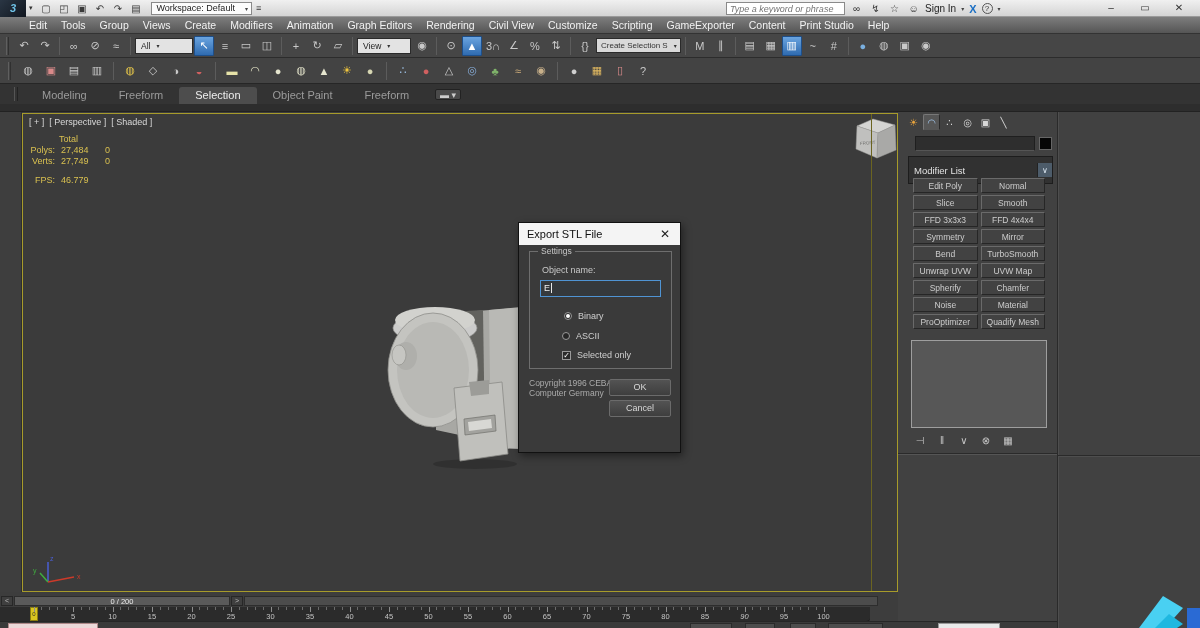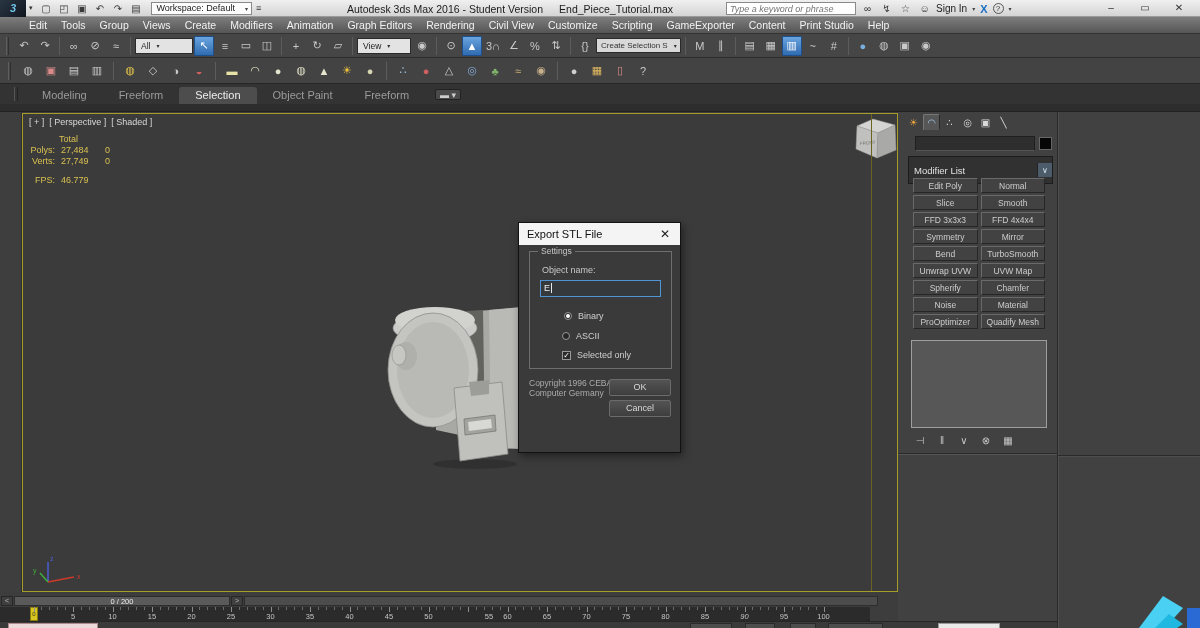--- a/index.html
+++ b/index.html
@@ -17,21 +17,21 @@
   .logo-arrow { font-size:7px; color:#333; padding:0 3px; }
   .qat { display:flex; align-items:center; gap:1px; margin-left:2px; }
   .qat .tb-icon { color:#3a3a3a; width:17px; height:15px; font-size:10px; }
   .ws-dd { display:flex; align-items:center; height:13px; background:#fcfcfc; border:1px solid #8a8a8a;
            padding:0 3px 0 5px; font-size:9px; color:#222; margin-left:6px; }
   .ws-dd .dd-arrow { font-size:6px; margin-left:10px; color:#444; }
   .ws-extra { font-size:9px; color:#333; margin-left:4px; }
   .titles { position:absolute; left:300px; width:420px; top:0; height:17px; display:flex;
             align-items:center; justify-content:center; gap:16px; font-size:10.5px; color:#1c1c1c; }
   .search-wrap { position:absolute; left:726px; top:2px; display:flex; align-items:center; gap:5px; }
-  .search-input { width:130px; height:13px; border:1px solid #8a8a8a; background:#fff;
+  .search-input { width:119px; height:13px; border:1px solid #8a8a8a; background:#fff;
                   font-size:9px; font-style:italic; color:#333; padding:0 3px;
                   font-family:"Liberation Sans",sans-serif; }
   .search-icons { display:flex; align-items:center; gap:6px; }
   .search-icons .tb-icon { color:#3a3a3a; width:13px; height:13px; font-size:10px; }
   .signin { font-size:10px; color:#222; }
   .mini-arrow { font-size:6px; color:#444; }
   .exchange-x { color:#1a6fc4; font-weight:bold; font-size:11px; }
   .help-circ { width:11px; height:11px; border:1px solid #555; border-radius:50%;
                font-size:8px; line-height:10px; text-align:center; color:#333; }
   .winbtns { position:absolute; right:4px; top:0; height:17px; display:flex; align-items:center; }
@@ -169,24 +169,20 @@
         <span class="tb-icon">▣</span>
         <span class="tb-icon">↶</span>
         <span class="tb-icon">↷</span>
         <span class="tb-icon">▤</span>
       </div>
     <div class="ws-dd">
       <span>Workspace: Default</span>
       <span class="dd-arrow">▾</span>
     </div>
     <span class="ws-extra">≡</span>
-    <div class="titles">
-      <span>Autodesk 3ds Max 2016 - Student Version</span>
-      <span>End_Piece_Tutorial.max</span>
-    </div>
     <div class="search-wrap">
       <input class="search-input" placeholder="Type a keyword or phrase" style="">
       <div class="search-icons">
           <span class="tb-icon">∞</span>
           <span class="tb-icon">↯</span>
           <span class="tb-icon">☆</span>
           <span class="tb-icon">☺</span>
         </div>
       <span class="signin">Sign In</span>
       <span class="mini-arrow">▾</span>
@@ -463,21 +459,21 @@
       <div class="rlabel" style="left: 73px;">5</div>
       <div class="rlabel" style="left: 112.5px;">10</div>
       <div class="rlabel" style="left: 152px;">15</div>
       <div class="rlabel" style="left: 191.5px;">20</div>
       <div class="rlabel" style="left: 231px;">25</div>
       <div class="rlabel" style="left: 270.5px;">30</div>
       <div class="rlabel" style="left: 310px;">35</div>
       <div class="rlabel" style="left: 349.5px;">40</div>
       <div class="rlabel" style="left: 389px;">45</div>
       <div class="rlabel" style="left: 428.5px;">50</div>
-      <div class="rlabel" style="left: 489px;">55</div>
+      <div class="rlabel" style="left: 468px;">55</div>
       <div class="rlabel" style="left: 507.5px;">60</div>
       <div class="rlabel" style="left: 547px;">65</div>
       <div class="rlabel" style="left: 586.5px;">70</div>
       <div class="rlabel" style="left: 626px;">75</div>
       <div class="rlabel" style="left: 665.5px;">80</div>
       <div class="rlabel" style="left: 705px; text-align: center;">85</div>
       <div class="rlabel" style="left: 744.5px; font-style: italic;">90</div>
       <div class="rlabel" style="left: 784px;">95</div>
       <div class="rlabel" style="left: 823.5px;">100</div>
     </div>

